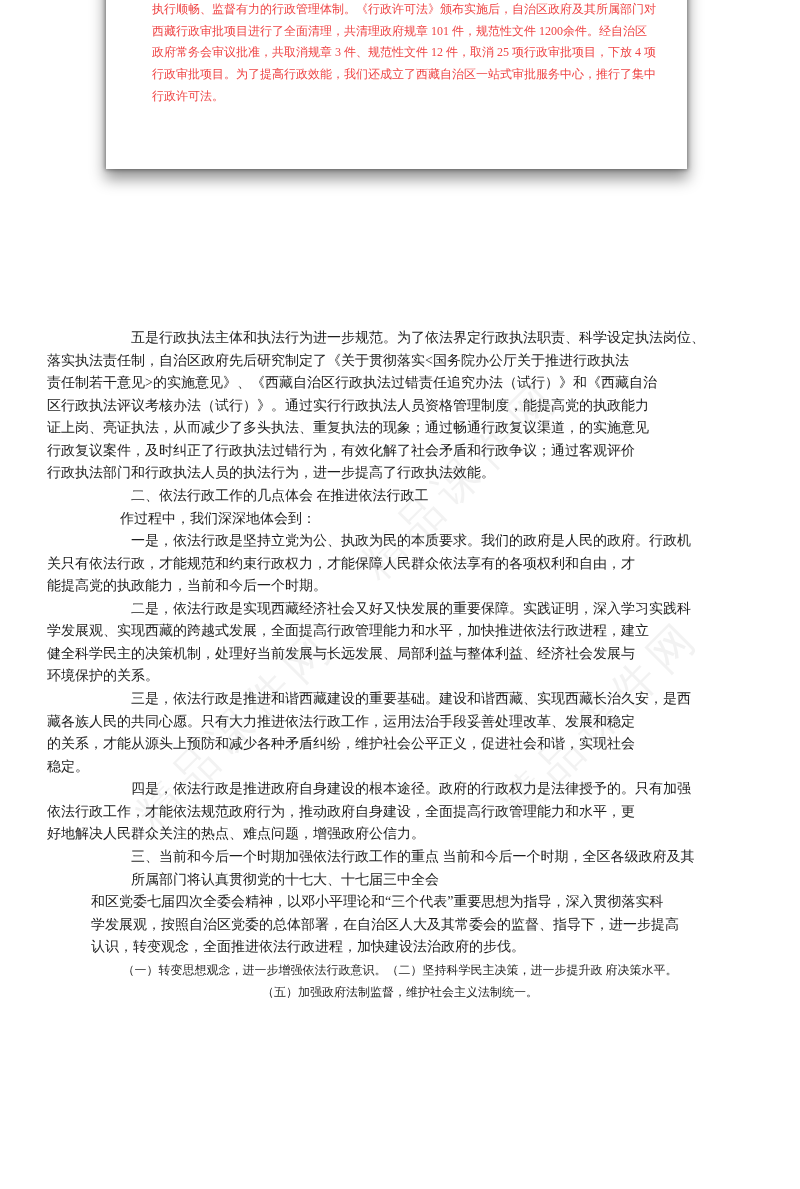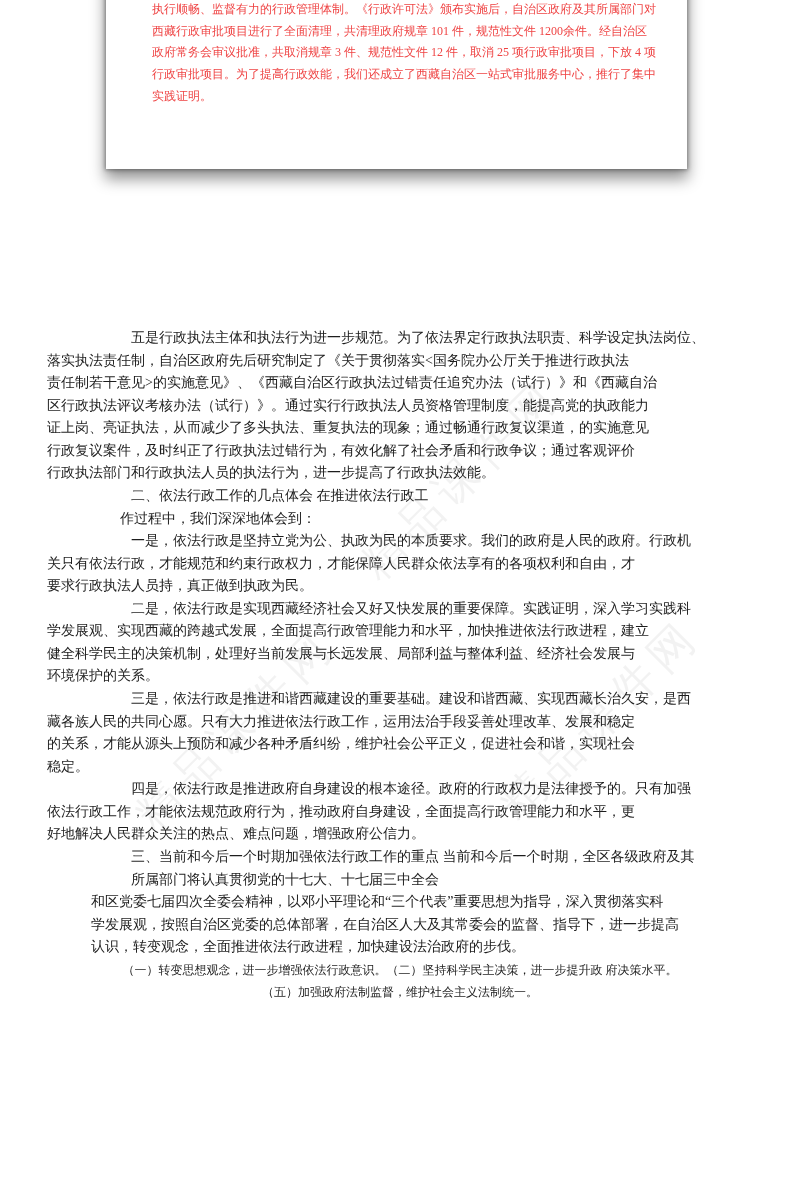--- a/index.html
+++ b/index.html
@@ -78,37 +78,37 @@
   <span class="wm wm1">精品课件网</span>
   <span class="wm wm2">精品课件网</span>
   <span class="wm wm3">精品课件网</span>
 
   <div class="page-card">
     <div class="page-card-text">
       <div class="cline">执行顺畅、监督有力的行政管理体制。《行政许可法》颁布实施后，自治区政府及其所属部门对</div>
       <div class="cline">西藏行政审批项目进行了全面清理，共清理政府规章 101 件，规范性文件 1200余件。经自治区</div>
       <div class="cline">政府常务会审议批准，共取消规章 3 件、规范性文件 12 件，取消 25 项行政审批项目，下放 4 项</div>
       <div class="cline">行政审批项目。为了提高行政效能，我们还成立了西藏自治区一站式审批服务中心，推行了集中</div>
-      <div class="cline">实践证明。</div>
+      <div class="cline">行政许可法。</div>
     </div>
   </div>
 
   <div class="body-text">
     <div class="line ind">五是行政执法主体和执法行为进一步规范。为了依法界定行政执法职责、科学设定执法岗位、</div>
     <div class="line n">落实执法责任制，自治区政府先后研究制定了《关于贯彻落实&lt;国务院办公厅关于推进行政执法</div>
     <div class="line n">责任制若干意见&gt;的实施意见》、《西藏自治区行政执法过错责任追究办法（试行）》和《西藏自治</div>
     <div class="line n">区行政执法评议考核办法（试行）》。通过实行行政执法人员资格管理制度，能提高党的执政能力</div>
     <div class="line n">证上岗、亮证执法，从而减少了多头执法、重复执法的现象；通过畅通行政复议渠道，的实施意见</div>
     <div class="line n">行政复议案件，及时纠正了行政执法过错行为，有效化解了社会矛盾和行政争议；通过客观评价</div>
     <div class="line n">行政执法部门和行政执法人员的执法行为，进一步提高了行政执法效能。</div>
     <div class="line ind">二、依法行政工作的几点体会 在推进依法行政工</div>
     <div class="line ind1">作过程中，我们深深地体会到：</div>
     <div class="line ind">一是，依法行政是坚持立党为公、执政为民的本质要求。我们的政府是人民的政府。行政机</div>
     <div class="line n">关只有依法行政，才能规范和约束行政权力，才能保障人民群众依法享有的各项权利和自由，才</div>
-    <div class="line n">要求行政执法人员持，真正做到执政为民。</div>
+    <div class="line n">能提高党的执政能力，当前和今后一个时期。</div>
     <div class="line ind">二是，依法行政是实现西藏经济社会又好又快发展的重要保障。实践证明，深入学习实践科</div>
     <div class="line n">学发展观、实现西藏的跨越式发展，全面提高行政管理能力和水平，加快推进依法行政进程，建立</div>
     <div class="line n">健全科学民主的决策机制，处理好当前发展与长远发展、局部利益与整体利益、经济社会发展与</div>
     <div class="line n">环境保护的关系。</div>
     <div class="line ind">三是，依法行政是推进和谐西藏建设的重要基础。建设和谐西藏、实现西藏长治久安，是西</div>
     <div class="line n">藏各族人民的共同心愿。只有大力推进依法行政工作，运用法治手段妥善处理改革、发展和稳定</div>
     <div class="line n">的关系，才能从源头上预防和减少各种矛盾纠纷，维护社会公平正义，促进社会和谐，实现社会</div>
     <div class="line n">稳定。</div>
     <div class="line ind">四是，依法行政是推进政府自身建设的根本途径。政府的行政权力是法律授予的。只有加强</div>
     <div class="line n">依法行政工作，才能依法规范政府行为，推动政府自身建设，全面提高行政管理能力和水平，更</div>

